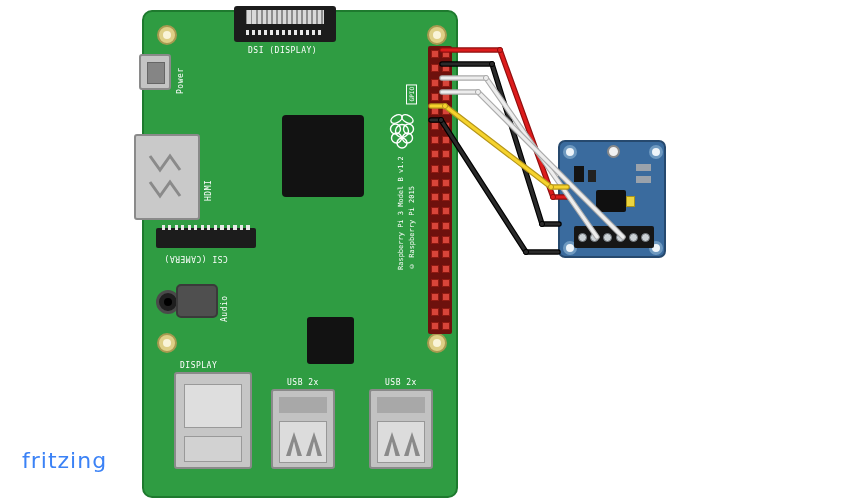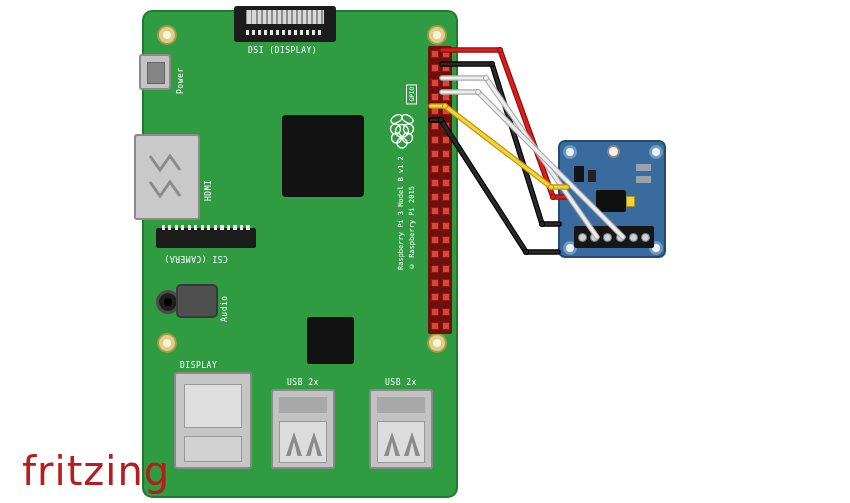--- a/index.html
+++ b/index.html
@@ -72,21 +72,21 @@
   .s-led{left:66px;top:54px;width:9px;height:11px;background:#ecd53f;border:1px solid #a8931c;}
   .s-conn{left:14px;top:84px;width:80px;height:22px;background:#161616;border-radius:2px;
       display:flex;align-items:center;justify-content:space-evenly;}
   .s-pin{position:static;width:9px;height:9px;border-radius:50%;background:#ccd2d6;border:1px solid #70767c;}
 
   
   .wires{position:absolute;left:0;top:0;pointer-events:none;}
   .wires polyline{pointer-events:visibleStroke;}
 
   .watermark{position:absolute;left:22px;top:448px;font-family:"DejaVu Sans",sans-serif;
-      font-size:40px;color:#b91c1c;letter-spacing:1px;}
+      font-size:22px;color:#3b82f6;letter-spacing:1px;}
 </style>
 </head>
 <body>
 
 <div class="canvas">
 
   <div class="pi">
     <div class="hole" style="left:13px;top:13px"></div>
     <div class="hole" style="left:283px;top:13px"></div>
     <div class="hole" style="left:13px;top:321px"></div>

